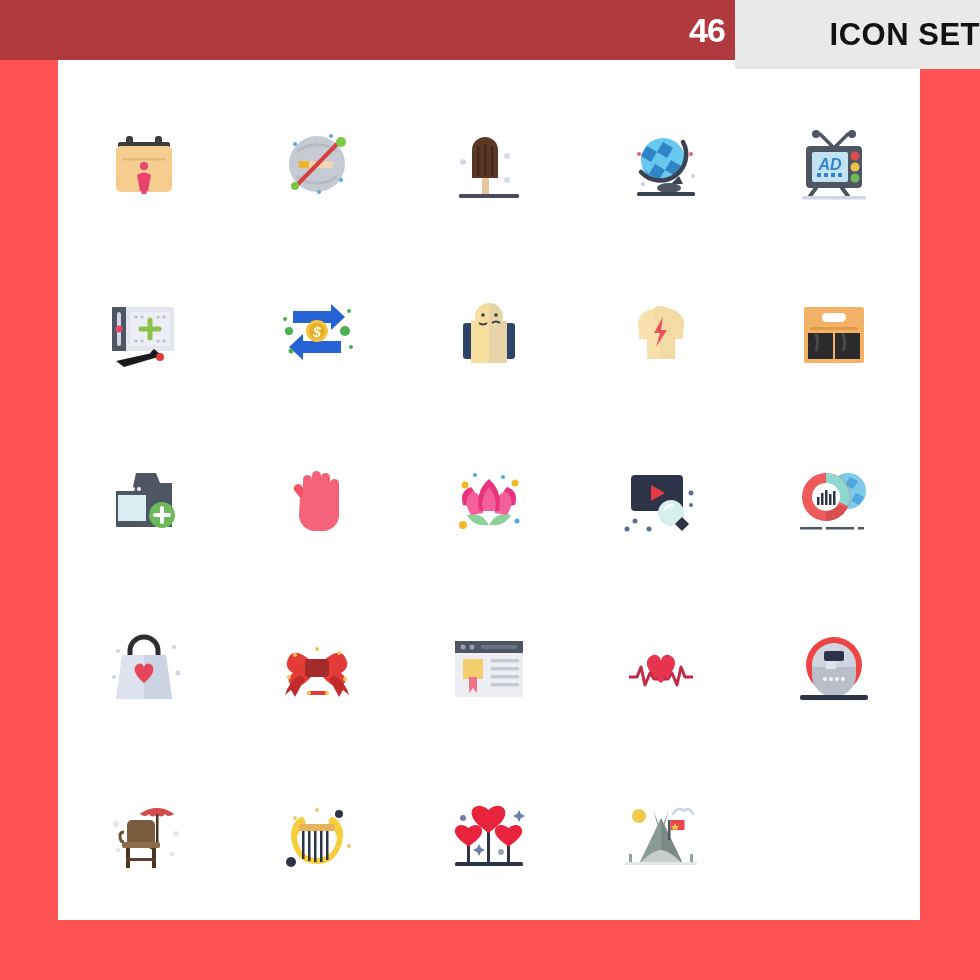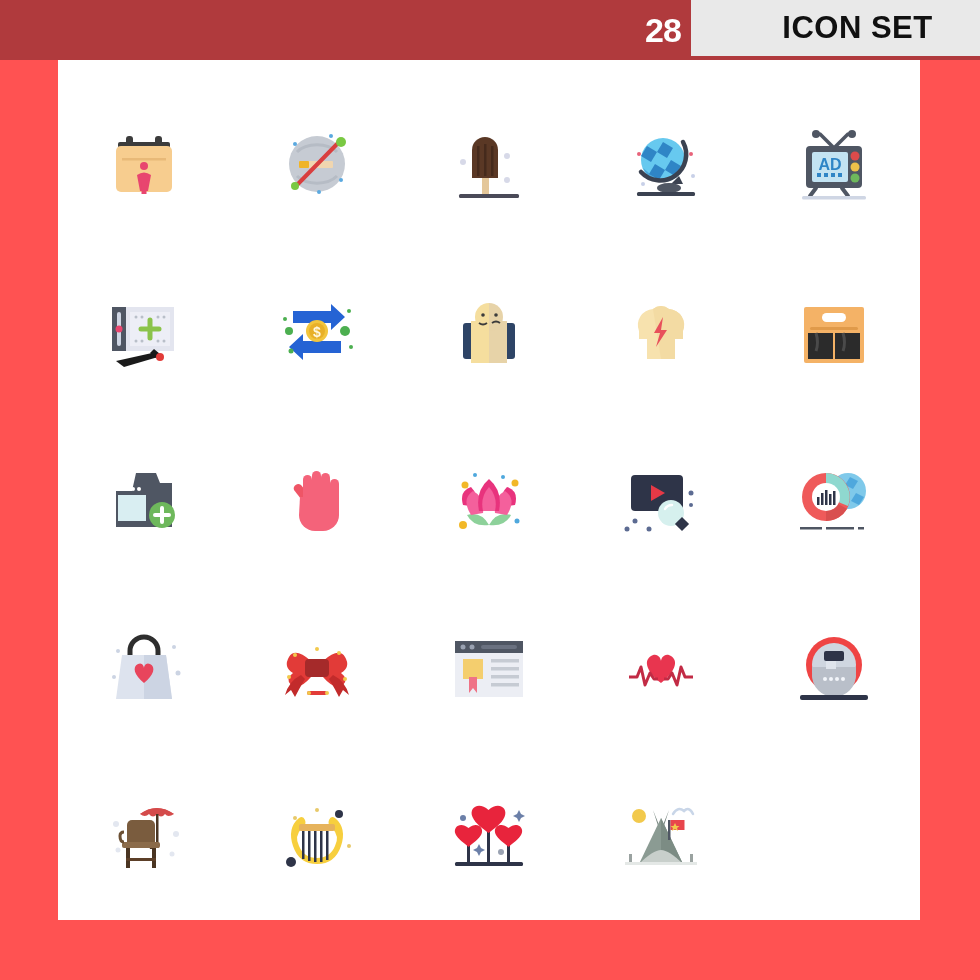--- a/index.html
+++ b/index.html
@@ -17,48 +17,48 @@
     display:flex;justify-content:flex-end;align-items:stretch;
     z-index:5;
   }
   #count-badge{
     width:56px;height:60px;
     display:flex;align-items:center;justify-content:center;
     color:#ffffff;font-size:34px;font-weight:bold;letter-spacing:-1px;
     background:#b03a3d;
   }
   #title-panel{
-    width:245px;height:56px;background:#e9e9e9;
-    display:flex;align-items:center;justify-content:center;padding-left:44px;
+    width:245px;height:69px;background:#e9e9e9;
+    display:flex;align-items:center;justify-content:flex-end;
   }
   #title-text{
     color:#111111;font-size:31px;font-weight:bold;letter-spacing:0.5px;
   }
   
   #canvas{
     position:absolute;left:58px;top:60px;width:862px;height:860px;
     background:#ffffff;
   }
   #grid{
     position:absolute;left:0;top:22px;width:862px;height:838px;
     display:grid;
     grid-template-columns:repeat(5,1fr);
     grid-template-rows:repeat(5,1fr);
   }
   .cell{
     position:relative;
-    display:flex;align-items:center;justify-content:center;
+    display:flex;align-items:center;justify-content:center;font-style:italic;
   }
   .cell svg{display:block;}
 </style>
 </head>
 <body>
 
 <div id="header">
-  <div id="count-badge">28</div>
+  <div id="count-badge">46</div>
   <div id="title-panel">
     <span id="title-text">ICON SET</span>
   </div>
 </div>
 
 <div id="canvas">
 <div id="grid">
 
   <div class="cell">
     <svg width="96" height="96" viewBox="0 0 96 96">

